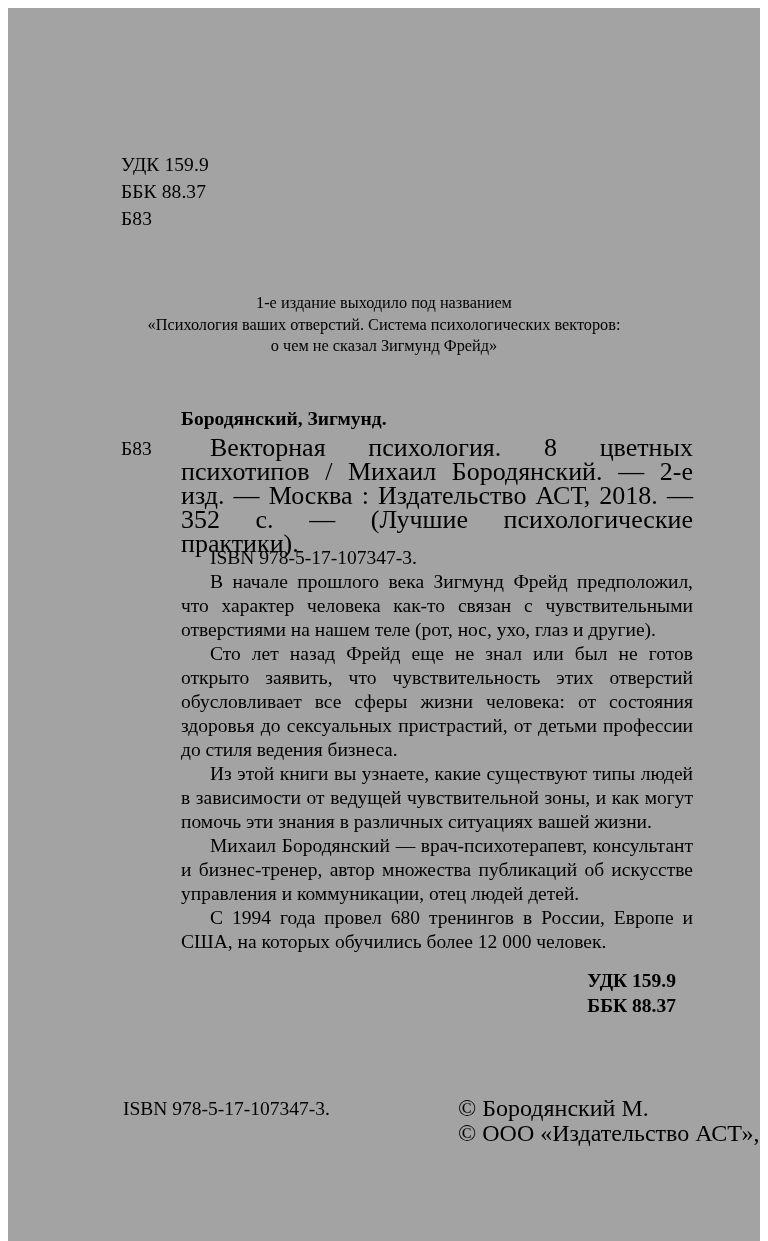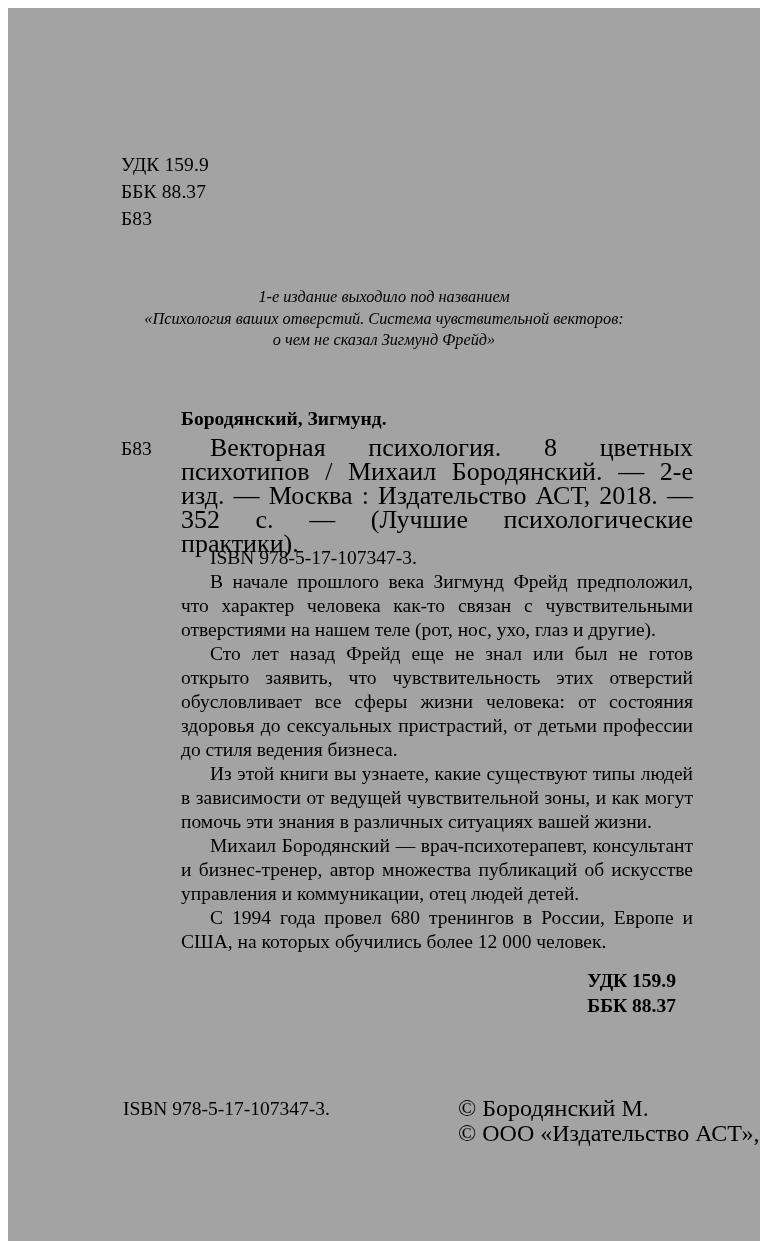--- a/index.html
+++ b/index.html
@@ -30,23 +30,22 @@
     line-height: 27px;
     letter-spacing: 0.1px;
   }
   .classification div { white-space: nowrap; }
 
   
   .prev-edition {
     position: absolute;
     left: 60px;
     right: 60px;
-    top: 278px;
+    top: 284px;
     text-align: center;
-    font-style: italic;
     font-size: 16.3px;
     line-height: 21.5px;
   }
   .prev-edition div { white-space: nowrap; }
 
   
   .biblio {
     position: absolute;
     left: 113px;
     top: 398px;
@@ -133,21 +132,21 @@
 <div class="page">
 
   <div class="classification">
     <div>УДК 159.9</div>
     <div>ББК 88.37</div>
     <div>Б83</div>
   </div>
 
   <div class="prev-edition">
     <div>1-е издание выходило под названием</div>
-    <div>«Психология ваших отверстий. Система чувствительной векторов:</div>
+    <div>«Психология ваших отверстий. Система психологических векторов:</div>
     <div>о чем не сказал Зигмунд Фрейд»</div>
   </div>
 
   <div class="biblio">
     <div class="biblio-marker">Б83</div>
     <div class="biblio-body">
       <p class="biblio-author">Бородянский, Зигмунд.</p>
       <p class="biblio-desc">Векторная психология. 8 цветных психотипов / Михаил Бородянский. — 2-е изд. — Москва : Издательство АСТ, 2018. — 352 с. — (Лучшие психологические практики).</p>
     </div>
   </div>

